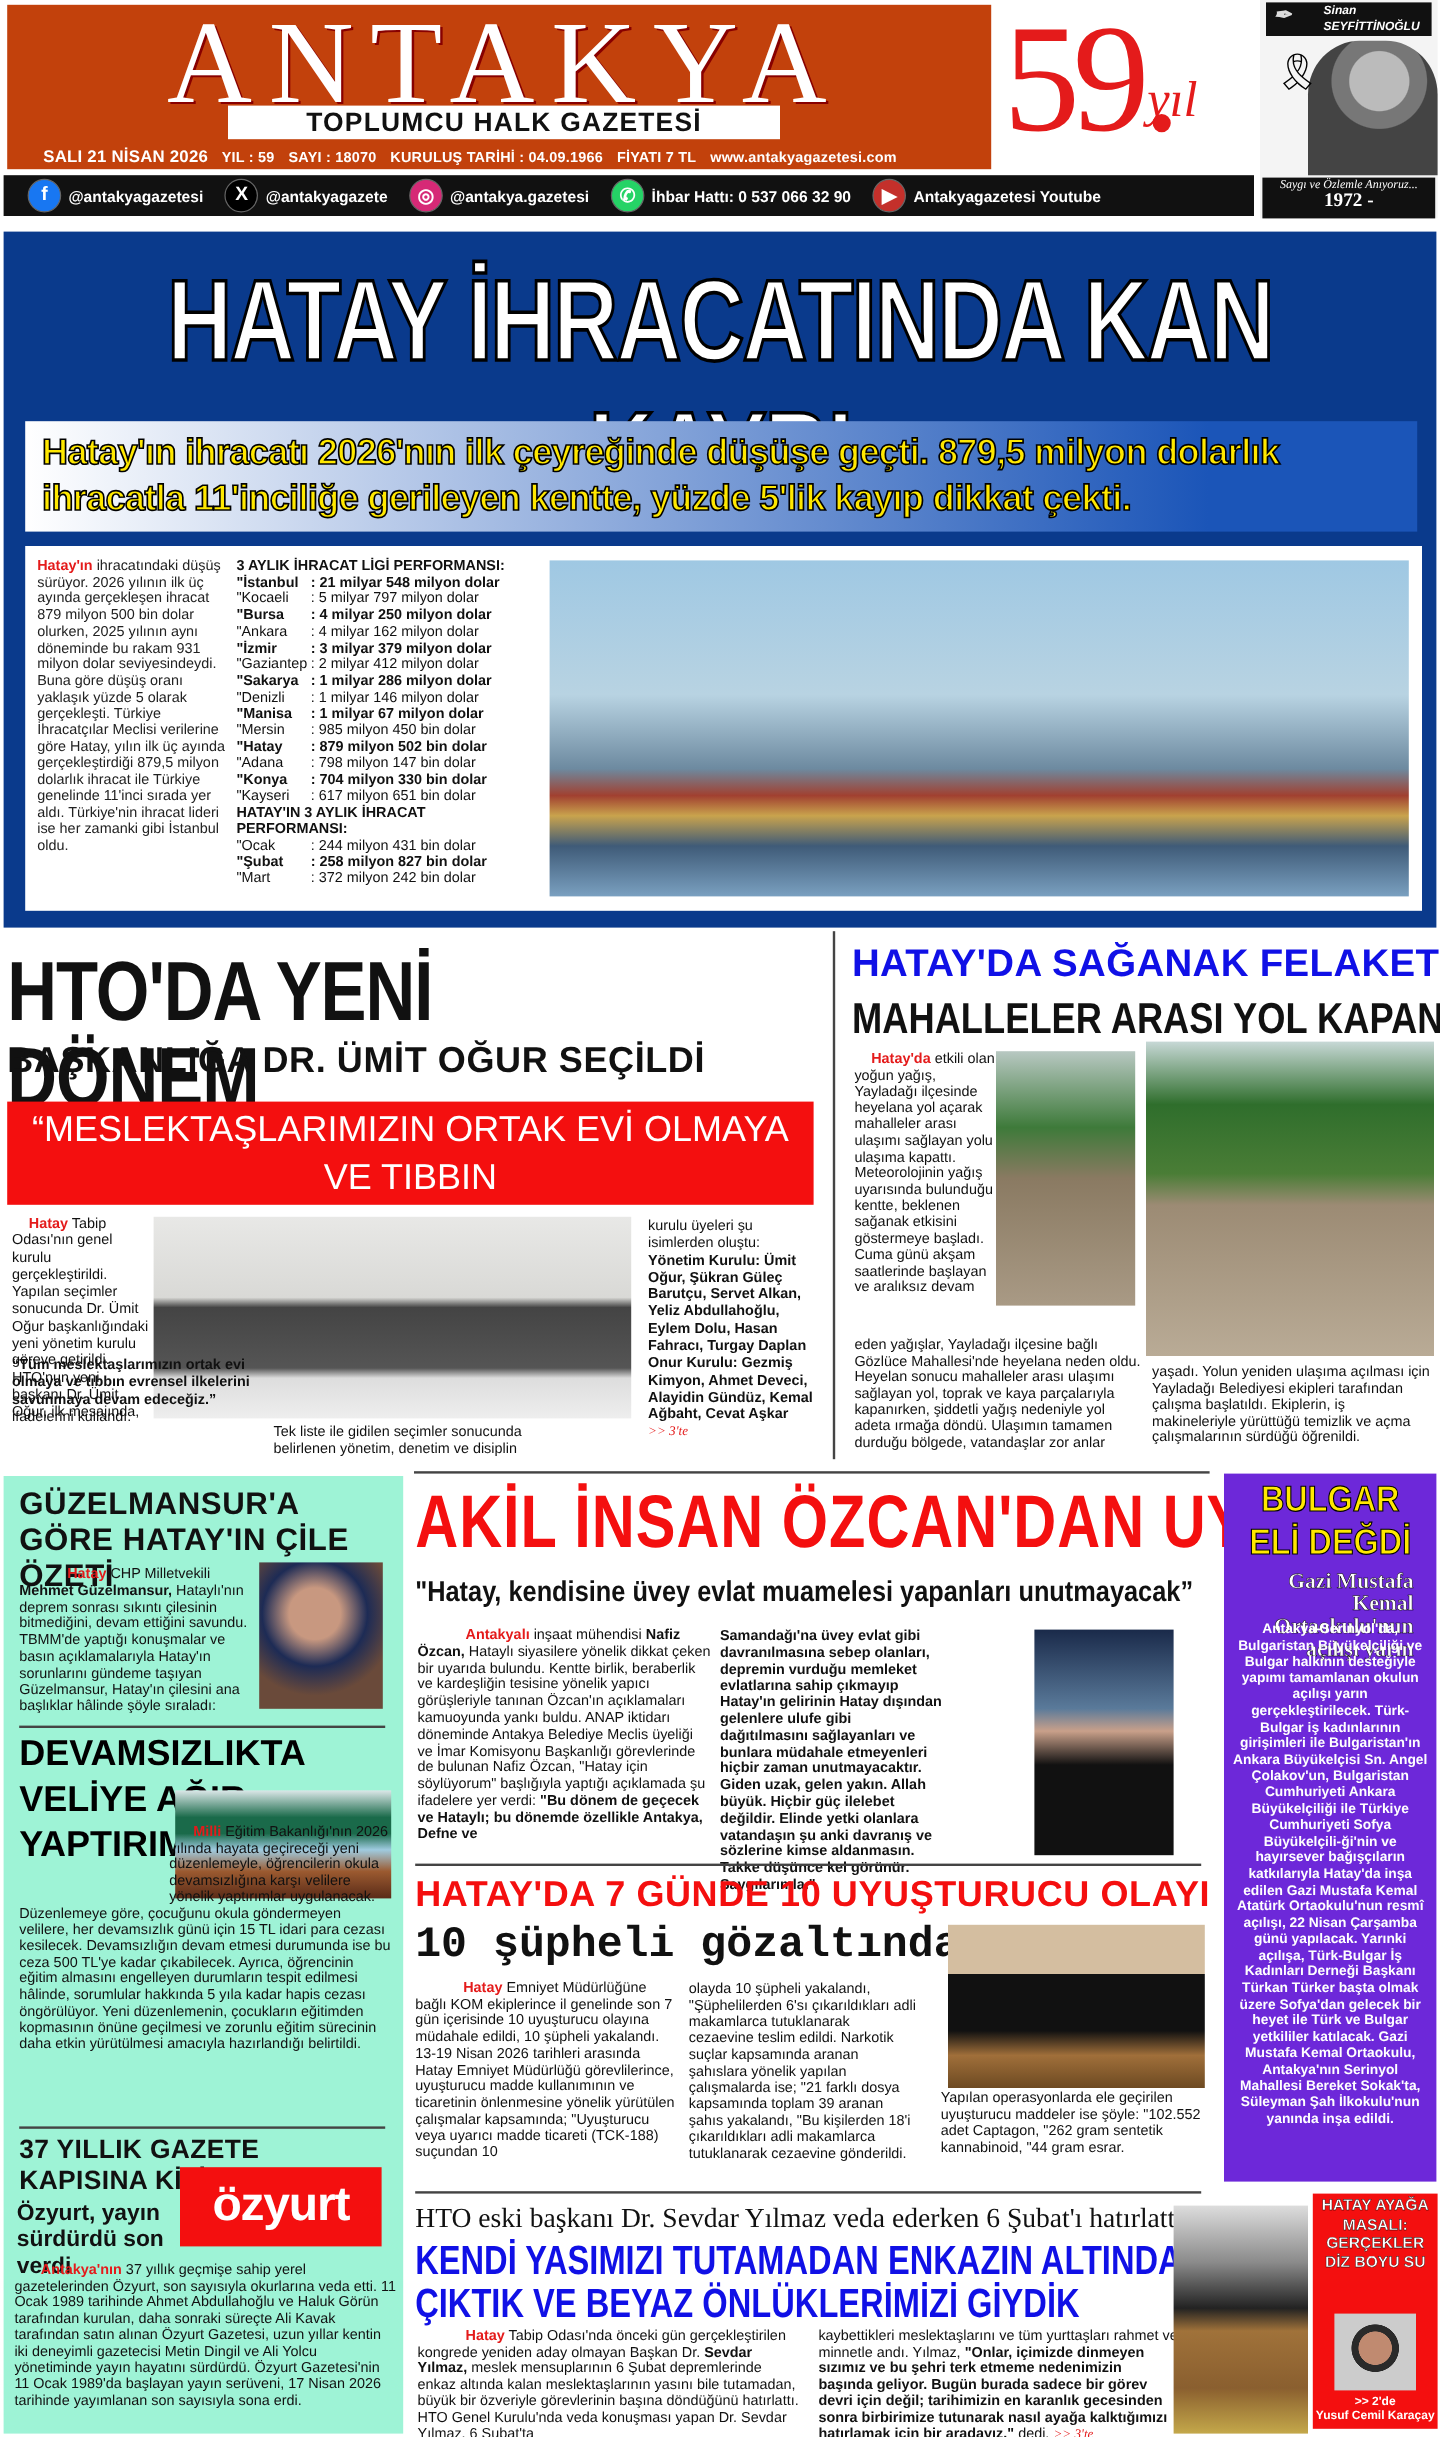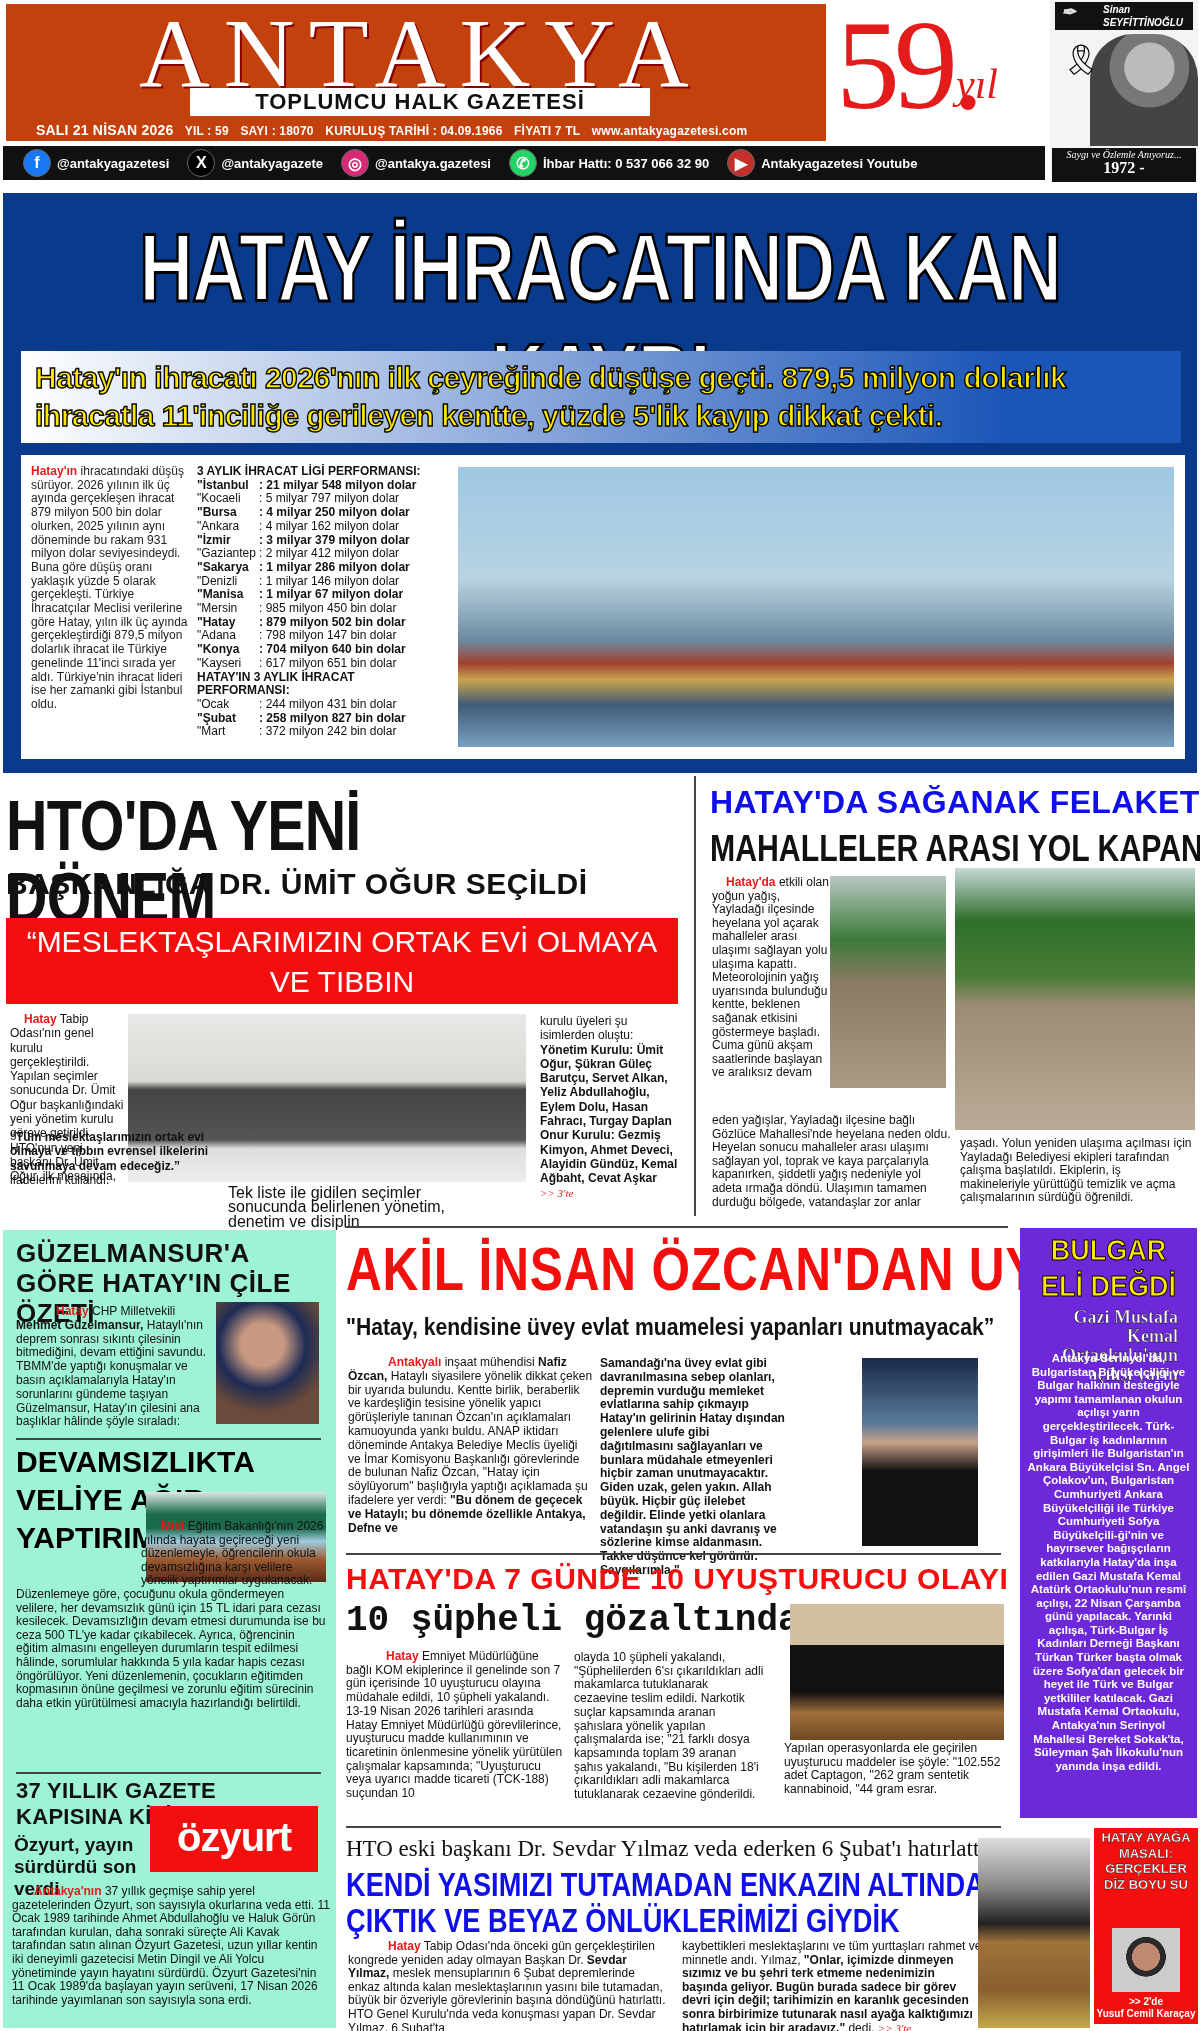--- a/index.html
+++ b/index.html
@@ -41,21 +41,21 @@
 
 .hr{height:2px;background:#444}
 .vr{width:2px;background:#444}
 
 #hto-head{left:6px;top:790px;width:680px;font-size:70px;font-weight:bold;letter-spacing:-1px;line-height:72px;transform:scaleX(.82);transform-origin:left}
 #hto-sub{left:6px;top:866px;width:680px;font-size:30px;font-weight:bold;line-height:36px;letter-spacing:.5px}
 #hto-quote{left:6px;top:918px;width:672px;height:86px;background:#f40f0f;color:#fff;text-align:center;font-size:30px;line-height:40px;padding-top:4px;font-family:"Liberation Sans Narrow","Liberation Sans",sans-serif}
 #hto-text1{left:10px;top:1012px;width:160px;font-size:12px;line-height:14.3px}
 #hto-photo{left:128px;top:1014px;width:398px;height:168px;background:linear-gradient(180deg,#e8e8e6 0%,#d9d9d6 40%,#444 45%,#555 75%,#ddd 80%,#eee 100%)}
 #hto-text2{left:10px;top:1185px;width:320px;font-size:12px;line-height:14.3px;font-weight:bold}
-#hto-caption{left:228px;top:1188px;width:250px;font-size:16px;line-height:14.3px}
+#hto-caption{left:228px;top:1188px;width:250px;font-size:12px;line-height:14.3px}
 #hto-board{left:540px;top:1014px;width:140px;font-size:12px;line-height:14.3px}
 
 #flood-head{left:710px;top:784px;width:490px;font-size:32px;font-weight:bold;color:#1010e6;letter-spacing:.3px;white-space:nowrap}
 #flood-sub{left:710px;top:828px;width:490px;font-size:36px;font-weight:bold;white-space:nowrap;transform:scaleX(.84);transform-origin:left}
 #flood-text{left:712px;top:876px;width:118px;font-size:12px;line-height:13.6px}
 #flood-photo1{left:830px;top:876px;width:116px;height:212px;background:linear-gradient(180deg,#b8c8c2 0%,#3e7a3a 30%,#8a7a62 50%,#a99a85 100%)}
 #flood-photo2{left:955px;top:868px;width:240px;height:262px;background:linear-gradient(180deg,#c7d8d6 0%,#2f6e2c 20%,#4a7d36 42%,#9c8b74 52%,#b9ab96 100%)}
 #flood-text2{left:712px;top:1114px;width:240px;font-size:12px;line-height:13.6px}
 #flood-text3{left:960px;top:1137px;width:232px;font-size:12px;line-height:13.6px}
 
@@ -214,21 +214,21 @@
           <div class="row" style="font-weight: bold;">
             <span class="k">"Hatay</span>
             <span>: 879 milyon 502 bin dolar</span>
           </div>
           <div class="row">
             <span class="k">"Adana</span>
             <span>: 798 milyon 147 bin dolar</span>
           </div>
           <div class="row" style="font-weight: bold;">
             <span class="k">"Konya</span>
-            <span>: 704 milyon 640 bin dolar</span>
+            <span>: 704 milyon 330 bin dolar</span>
           </div>
           <div class="row">
             <span class="k">"Kayseri</span>
             <span>: 617 milyon 651 bin dolar</span>
           </div>
         </div>
       <div class="b">HATAY'IN 3 AYLIK İHRACAT PERFORMANSI:</div>
       <div id="monthly-rows">
           <div class="row">
             <span class="k">"Ocak</span>

